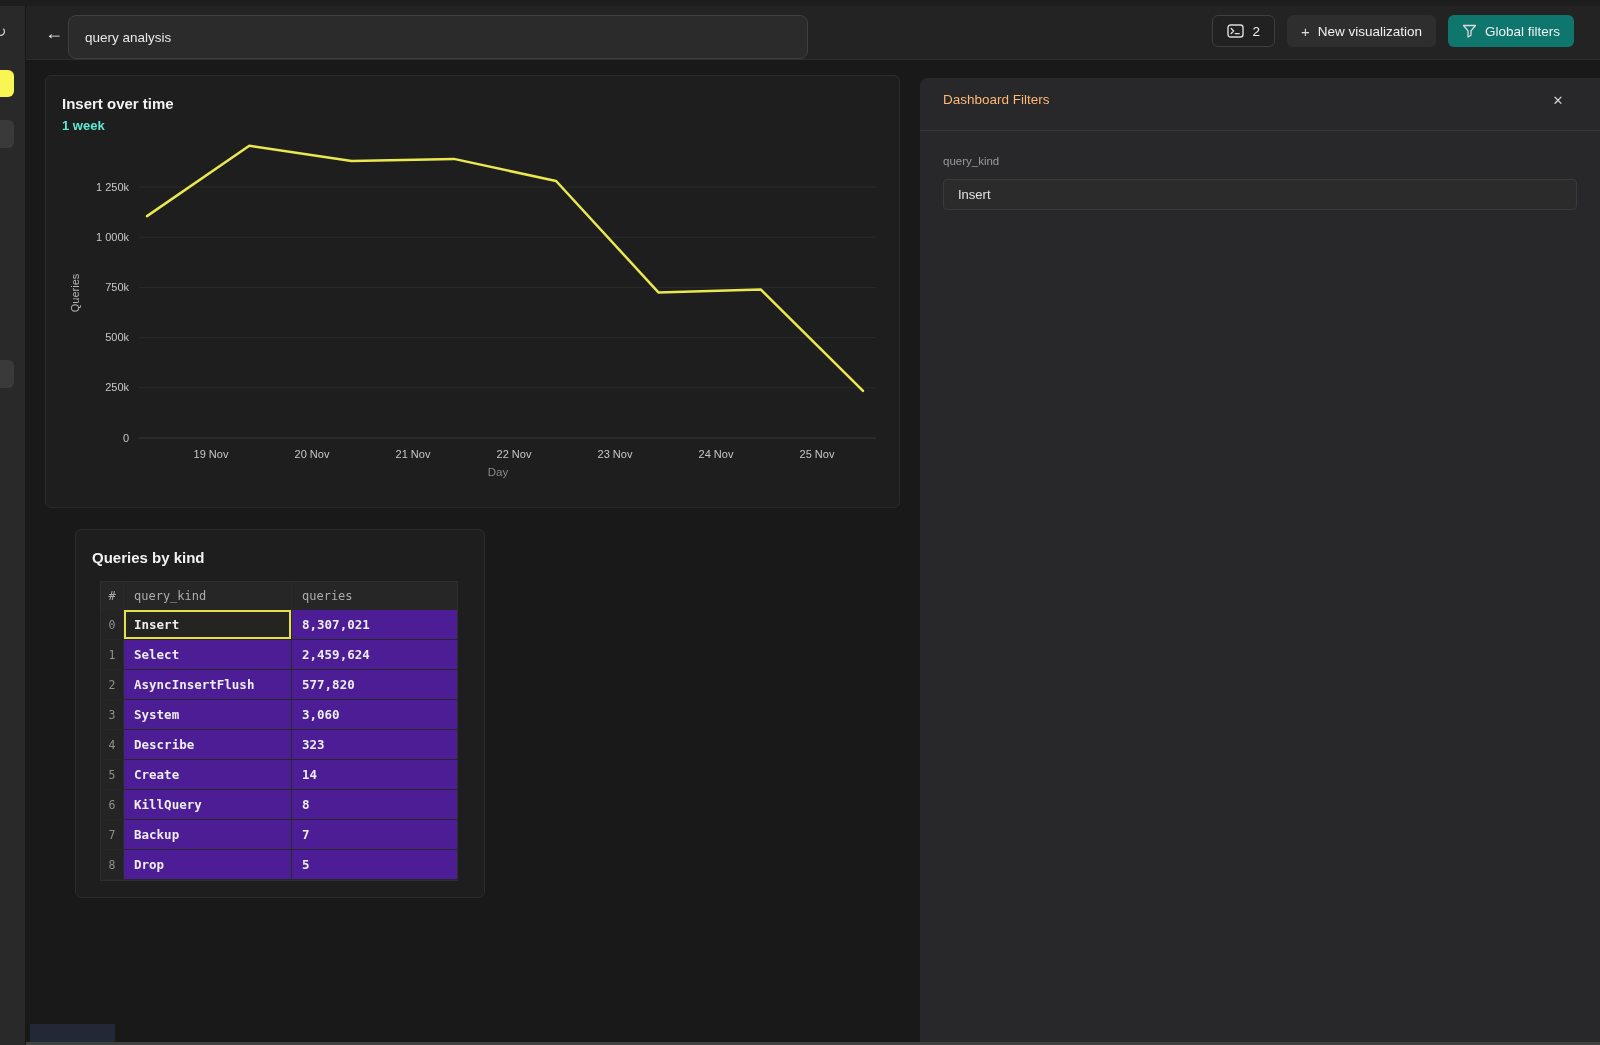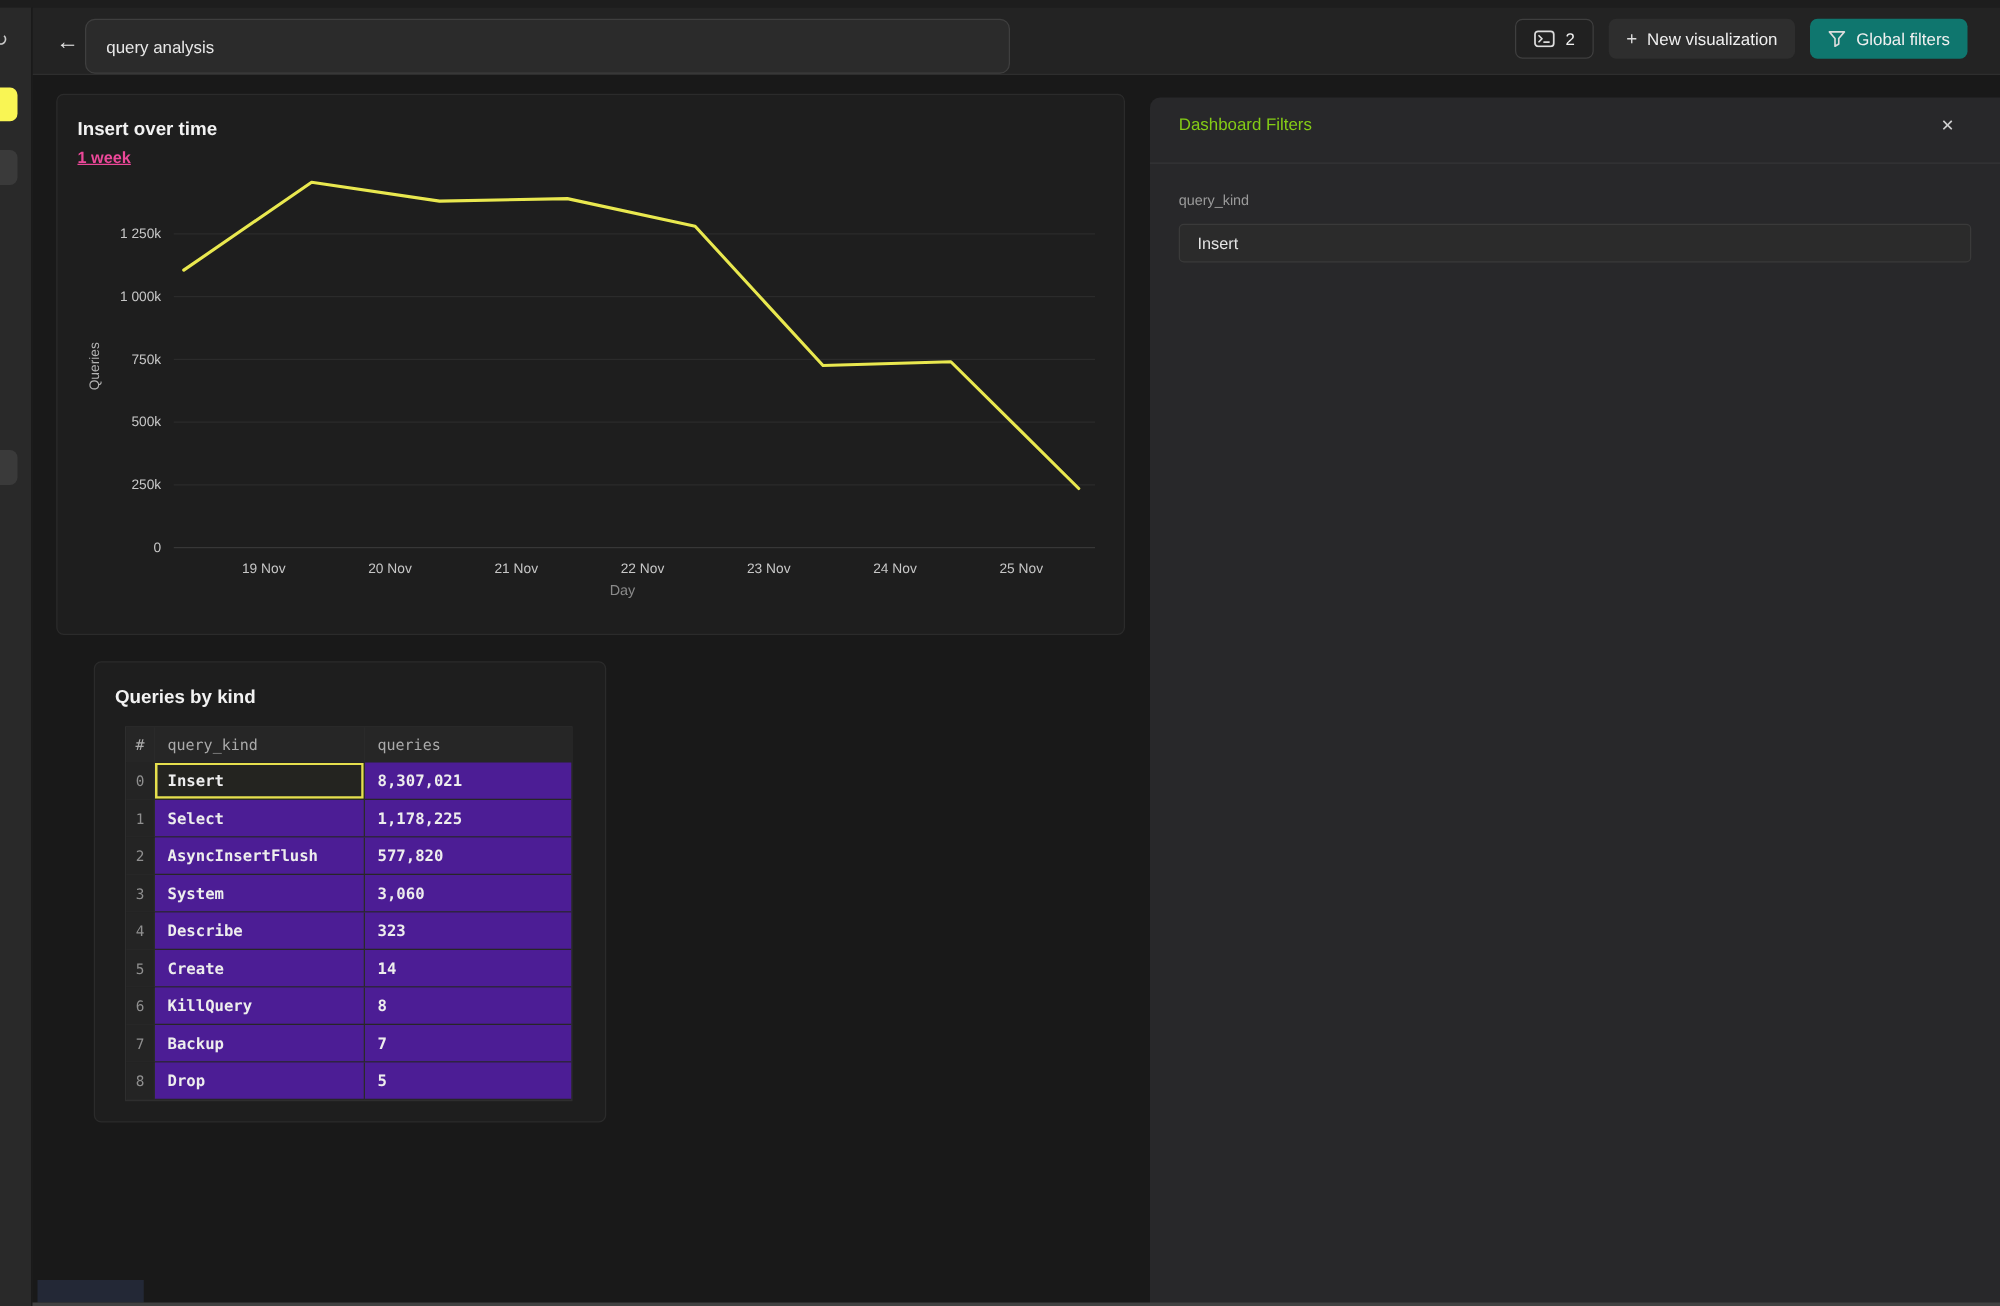--- a/index.html
+++ b/index.html
@@ -35,22 +35,22 @@
   #rail-item-2 { top:114px; height:28px; background:#3a3a3a; }
   #rail-item-3 { top:354px; height:28px; background:#3a3a3a; }
   #history-icon { position:absolute; left:-6px; top:17px; color:#c9c9c9; font-size:15px; }
 
   
   .card { background:#1e1e1e; border:1px solid #2b2b2b; border-radius:6px; }
   #chart-card { left:45px; top:75px; width:855px; height:433px; }
   #table-card { left:45px; top:529px; width:410px; height:369px;margin-left:30px; }
   .card-title { color:#f2f2f2; font-size:15px; font-weight:bold; }
   #chart-title { position:absolute; left:16px; top:19px; }
-  #chart-subtitle { position:absolute; left:16px; top:42px; color:#ec4899;
-                    font-size:13px; font-weight:bold;text-decoration:underline; }
+  #chart-subtitle { position:absolute; left:16px; top:42px; color:#5eead4;
+                    font-size:13px; font-weight:bold; }
   #chart-svg { position:absolute; left:0; top:0; }
   #table-title { position:absolute; left:16px; top:19px; }
 
   
   #kind-table { position:absolute; left:24px; top:51px; width:358px;
                 border:1px solid #2e2e2e; font-family:"DejaVu Sans Mono", monospace; }
   .tr { display:flex; height:30px; }
   .tr.th { height:28px; background:#262626; }
   .td { display:flex; align-items:center; padding:0 10px; border-bottom:1px solid #272727;
         border-right:1px solid #2a2a2a; overflow:hidden; }
@@ -61,21 +61,21 @@
   .tr.th .td { color:#ababab; font-size:12px; background:#262626; }
   .tr:not(.th) .td.c-kind, .tr:not(.th) .td.c-q {
         background:#4c1d95; color:#ededed; font-size:12.5px; font-weight:bold; }
   .td.selected { box-shadow:inset 0 0 0 2px #e5df4d; background:#242420 !important; }
 
   
   #drawer { left:920px; top:78px; width:680px; height:967px; background:#28282a;
             border-radius:8px 0 0 0; }
   #drawer-header { position:absolute; left:0; top:0; width:100%; height:53px;
                    border-bottom:1px solid #353537; }
-  #drawer-title { position:absolute; left:23px; top:14px; color:#84cc16; font-size:13.5px; }
+  #drawer-title { position:absolute; left:23px; top:14px; color:#fdba74; font-size:13.5px; }
   #drawer-close { position:absolute; right:30px; top:10px; width:24px; height:24px;
                   background:transparent; border:none; color:#d0d0d0; font-size:13px; cursor:pointer; }
   #filter-field-label { position:absolute; left:23px; top:77px; color:#9a9a9a; font-size:11.5px; }
   #filter-field-input { position:absolute; left:23px; top:101px; width:634px; height:31px;
                         background:#2b2b2b; border:1px solid #3a3a3a; border-radius:4px;
                         color:#e3e3e3; font-size:13px; padding:0 14px; outline:none; }
 
   
   #bottom-strip { left:26px; top:1042px; width:1574px; height:3px; background:#414141; z-index:5; }
   #window-fragment { left:30px; top:1024px; width:85px; height:18px; background:#232836; z-index:4; }
@@ -159,21 +159,21 @@
           <div class="td c-q">queries</div>
         </div>
         <div class="tr">
           <div class="td c-idx">0</div>
           <div class="td c-kind selected">Insert</div>
           <div class="td c-q">8,307,021</div>
         </div>
         <div class="tr">
           <div class="td c-idx">1</div>
           <div class="td c-kind">Select</div>
-          <div class="td c-q">1,178,225</div>
+          <div class="td c-q">2,459,624</div>
         </div>
         <div class="tr">
           <div class="td c-idx">2</div>
           <div class="td c-kind">AsyncInsertFlush</div>
           <div class="td c-q">577,820</div>
         </div>
         <div class="tr">
           <div class="td c-idx">3</div>
           <div class="td c-kind">System</div>
           <div class="td c-q">3,060</div>

